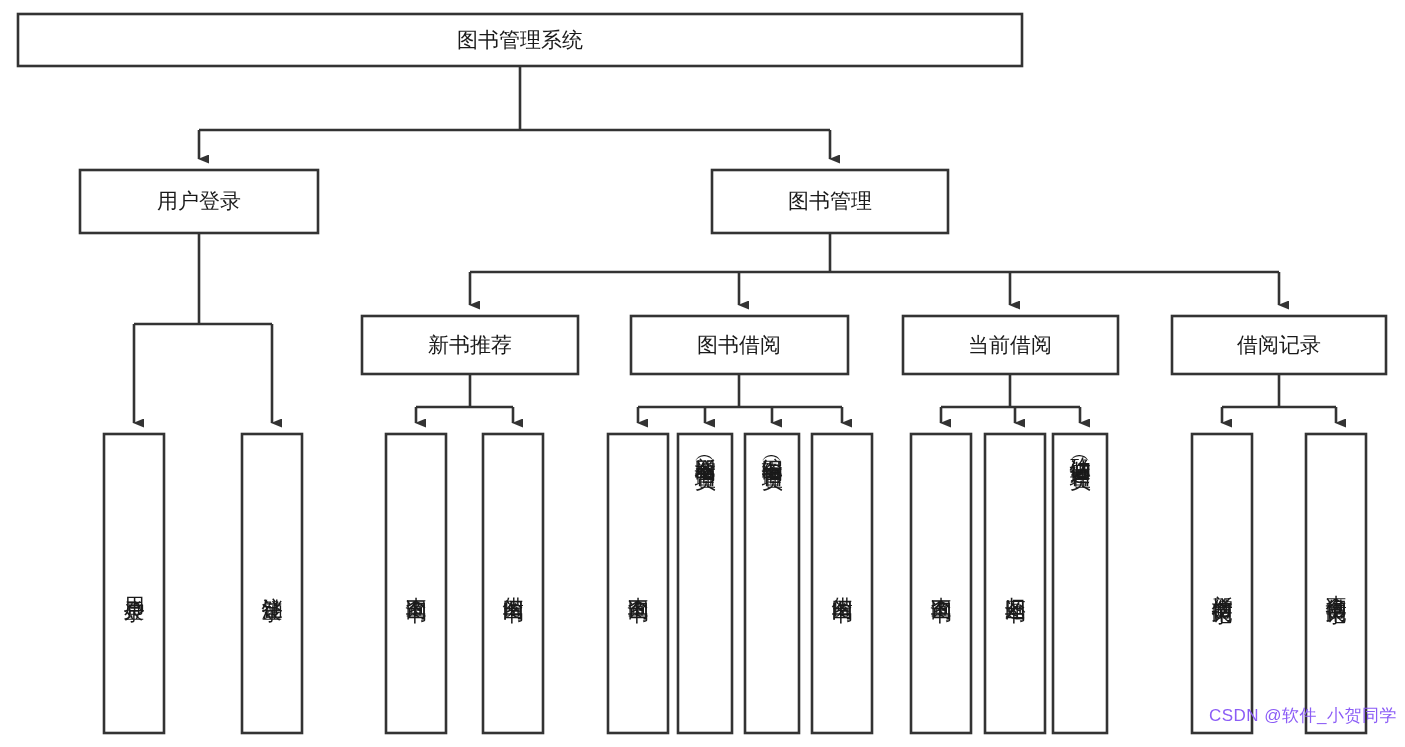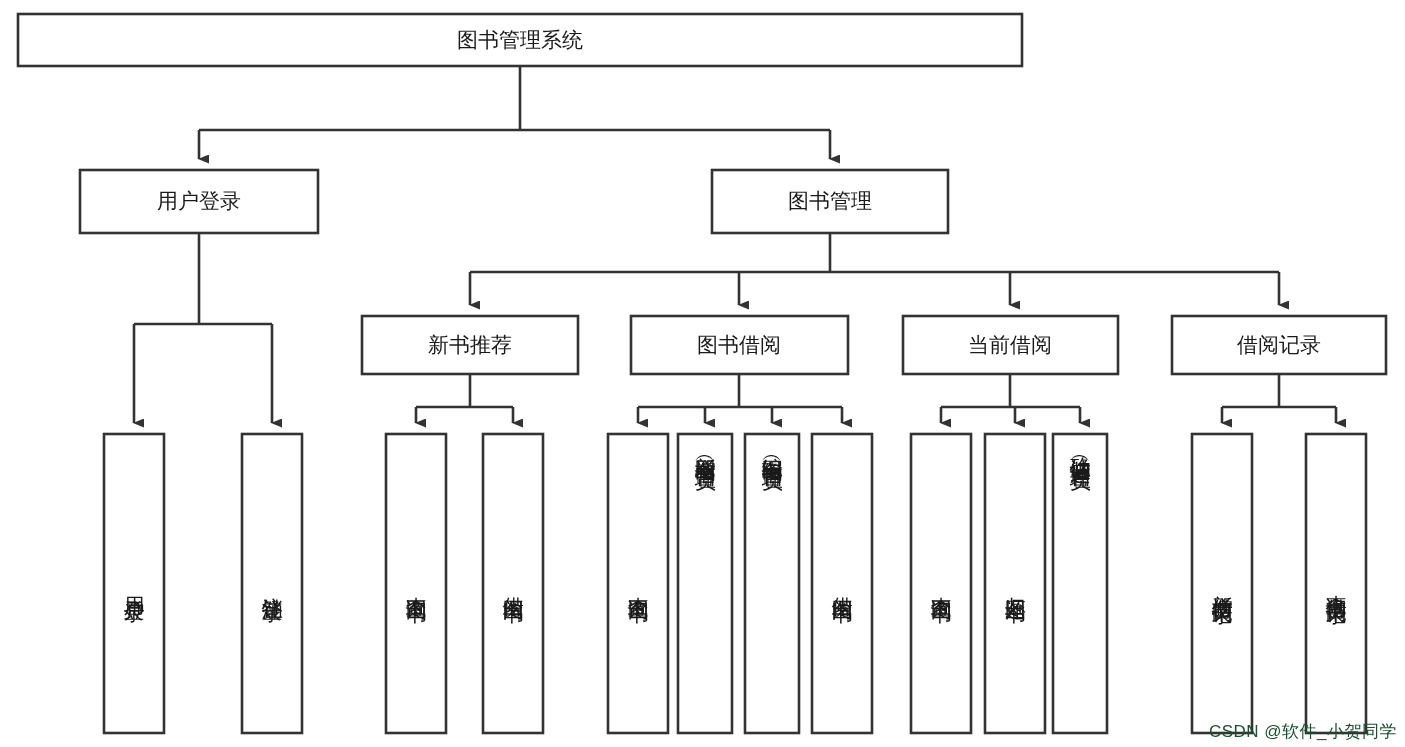--- a/index.html
+++ b/index.html
@@ -39,24 +39,24 @@
     dominant-baseline: middle;
   }
   .connector {
     stroke: #333333;
     stroke-width: 2.6;
     fill: none;
   }
   .watermark {
     position: absolute;
     right: 8px;
-    bottom: 4px;
+    bottom: 20px;
     font-family: "Liberation Sans", "DejaVu Sans", sans-serif;
     font-size: 17px;
-    color: #14532d;
+    color: #8b5cf6;
     letter-spacing: 0.5px;
     white-space: nowrap;
     pointer-events: none;
   }
 </style>
 </head>
 <body>
 
 <div id="diagram-root">
 

